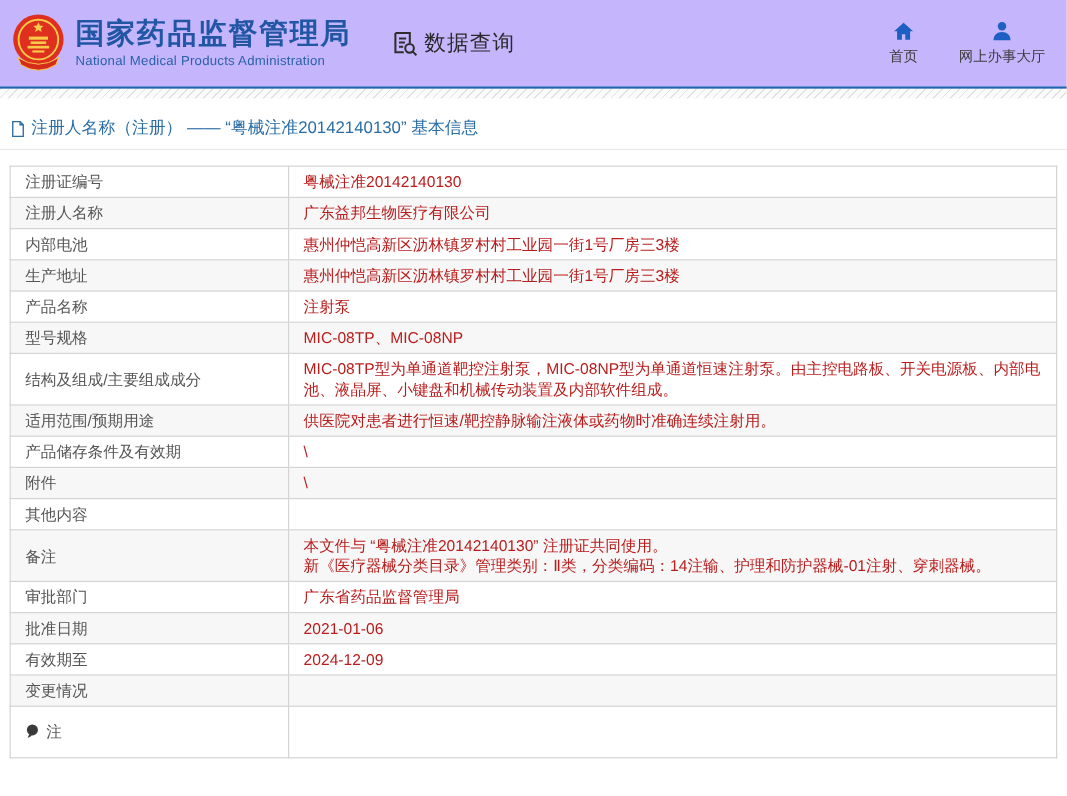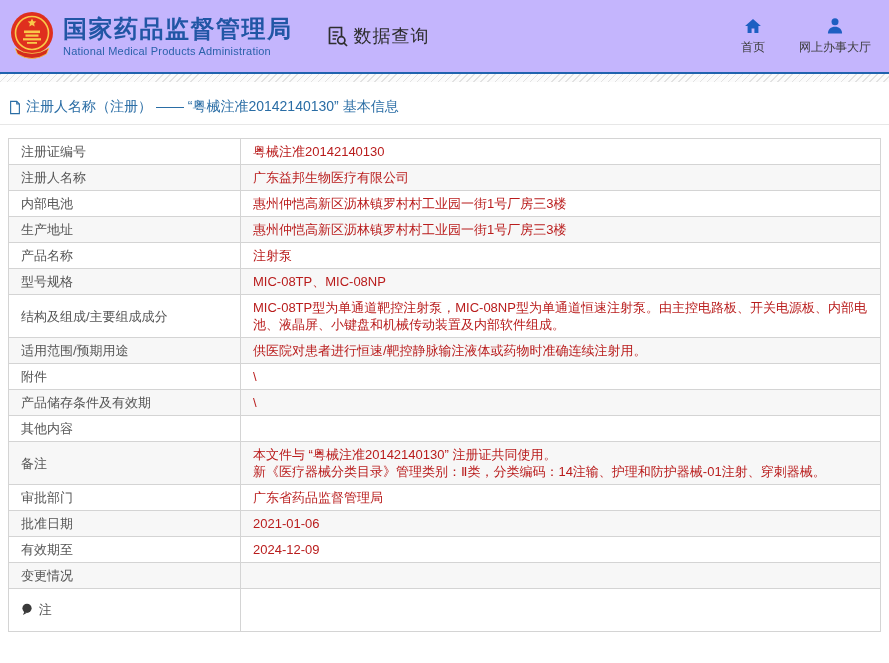--- a/index.html
+++ b/index.html
@@ -176,25 +176,25 @@
     </tr>
     <tr>
       <td class="lbl">结构及组成/主要组成成分</td>
       <td class="val">MIC-08TP型为单通道靶控注射泵，MIC-08NP型为单通道恒速注射泵。由主控电路板、开关电源板、内部电池、液晶屏、小键盘和机械传动装置及内部软件组成。</td>
     </tr>
     <tr>
       <td class="lbl">适用范围/预期用途</td>
       <td class="val">供医院对患者进行恒速/靶控静脉输注液体或药物时准确连续注射用。</td>
     </tr>
     <tr>
+      <td class="lbl">产品储存条件及有效期</td>
+      <td class="val">\</td>
+    </tr>
+    <tr>
       <td class="lbl">附件</td>
-      <td class="val">\</td>
-    </tr>
-    <tr>
-      <td class="lbl">产品储存条件及有效期</td>
       <td class="val">\</td>
     </tr>
     <tr>
       <td class="lbl">其他内容</td>
       <td class="val"></td>
     </tr>
     <tr>
       <td class="lbl">备注</td>
       <td class="val">本文件与 “粤械注准20142140130” 注册证共同使用。
 新《医疗器械分类目录》管理类别：Ⅱ类，分类编码：14注输、护理和防护器械-01注射、穿刺器械。</td>

